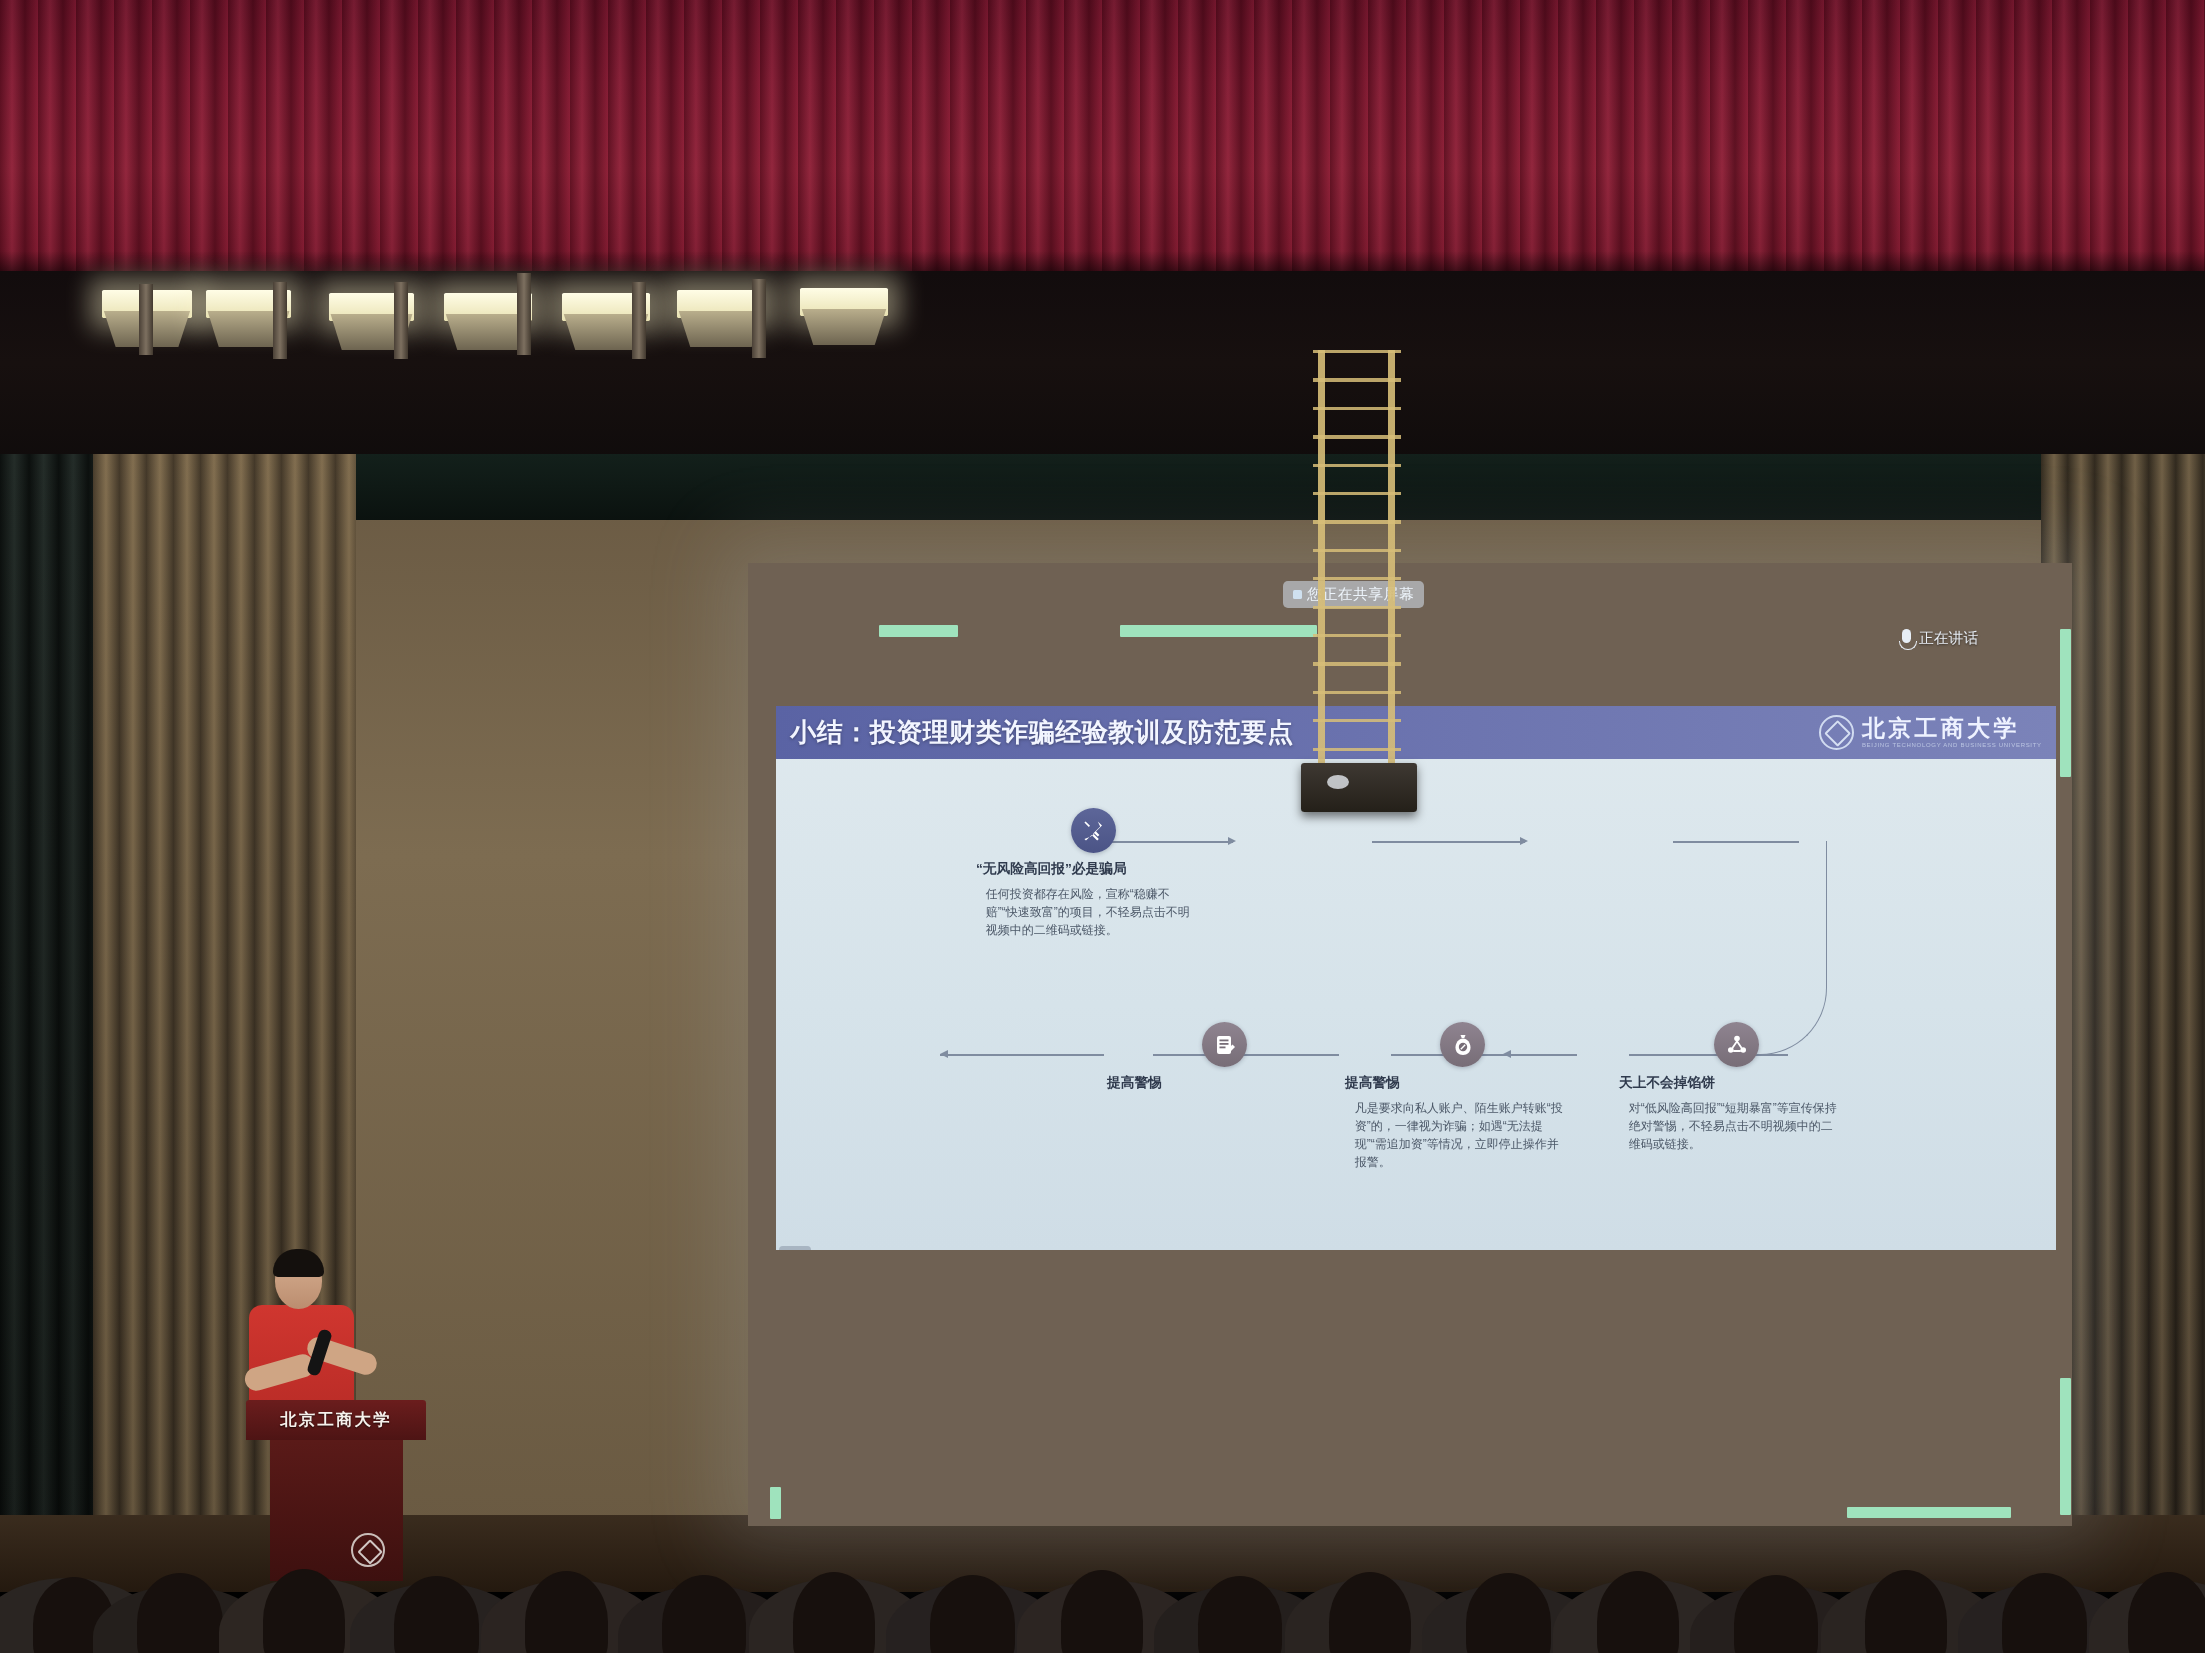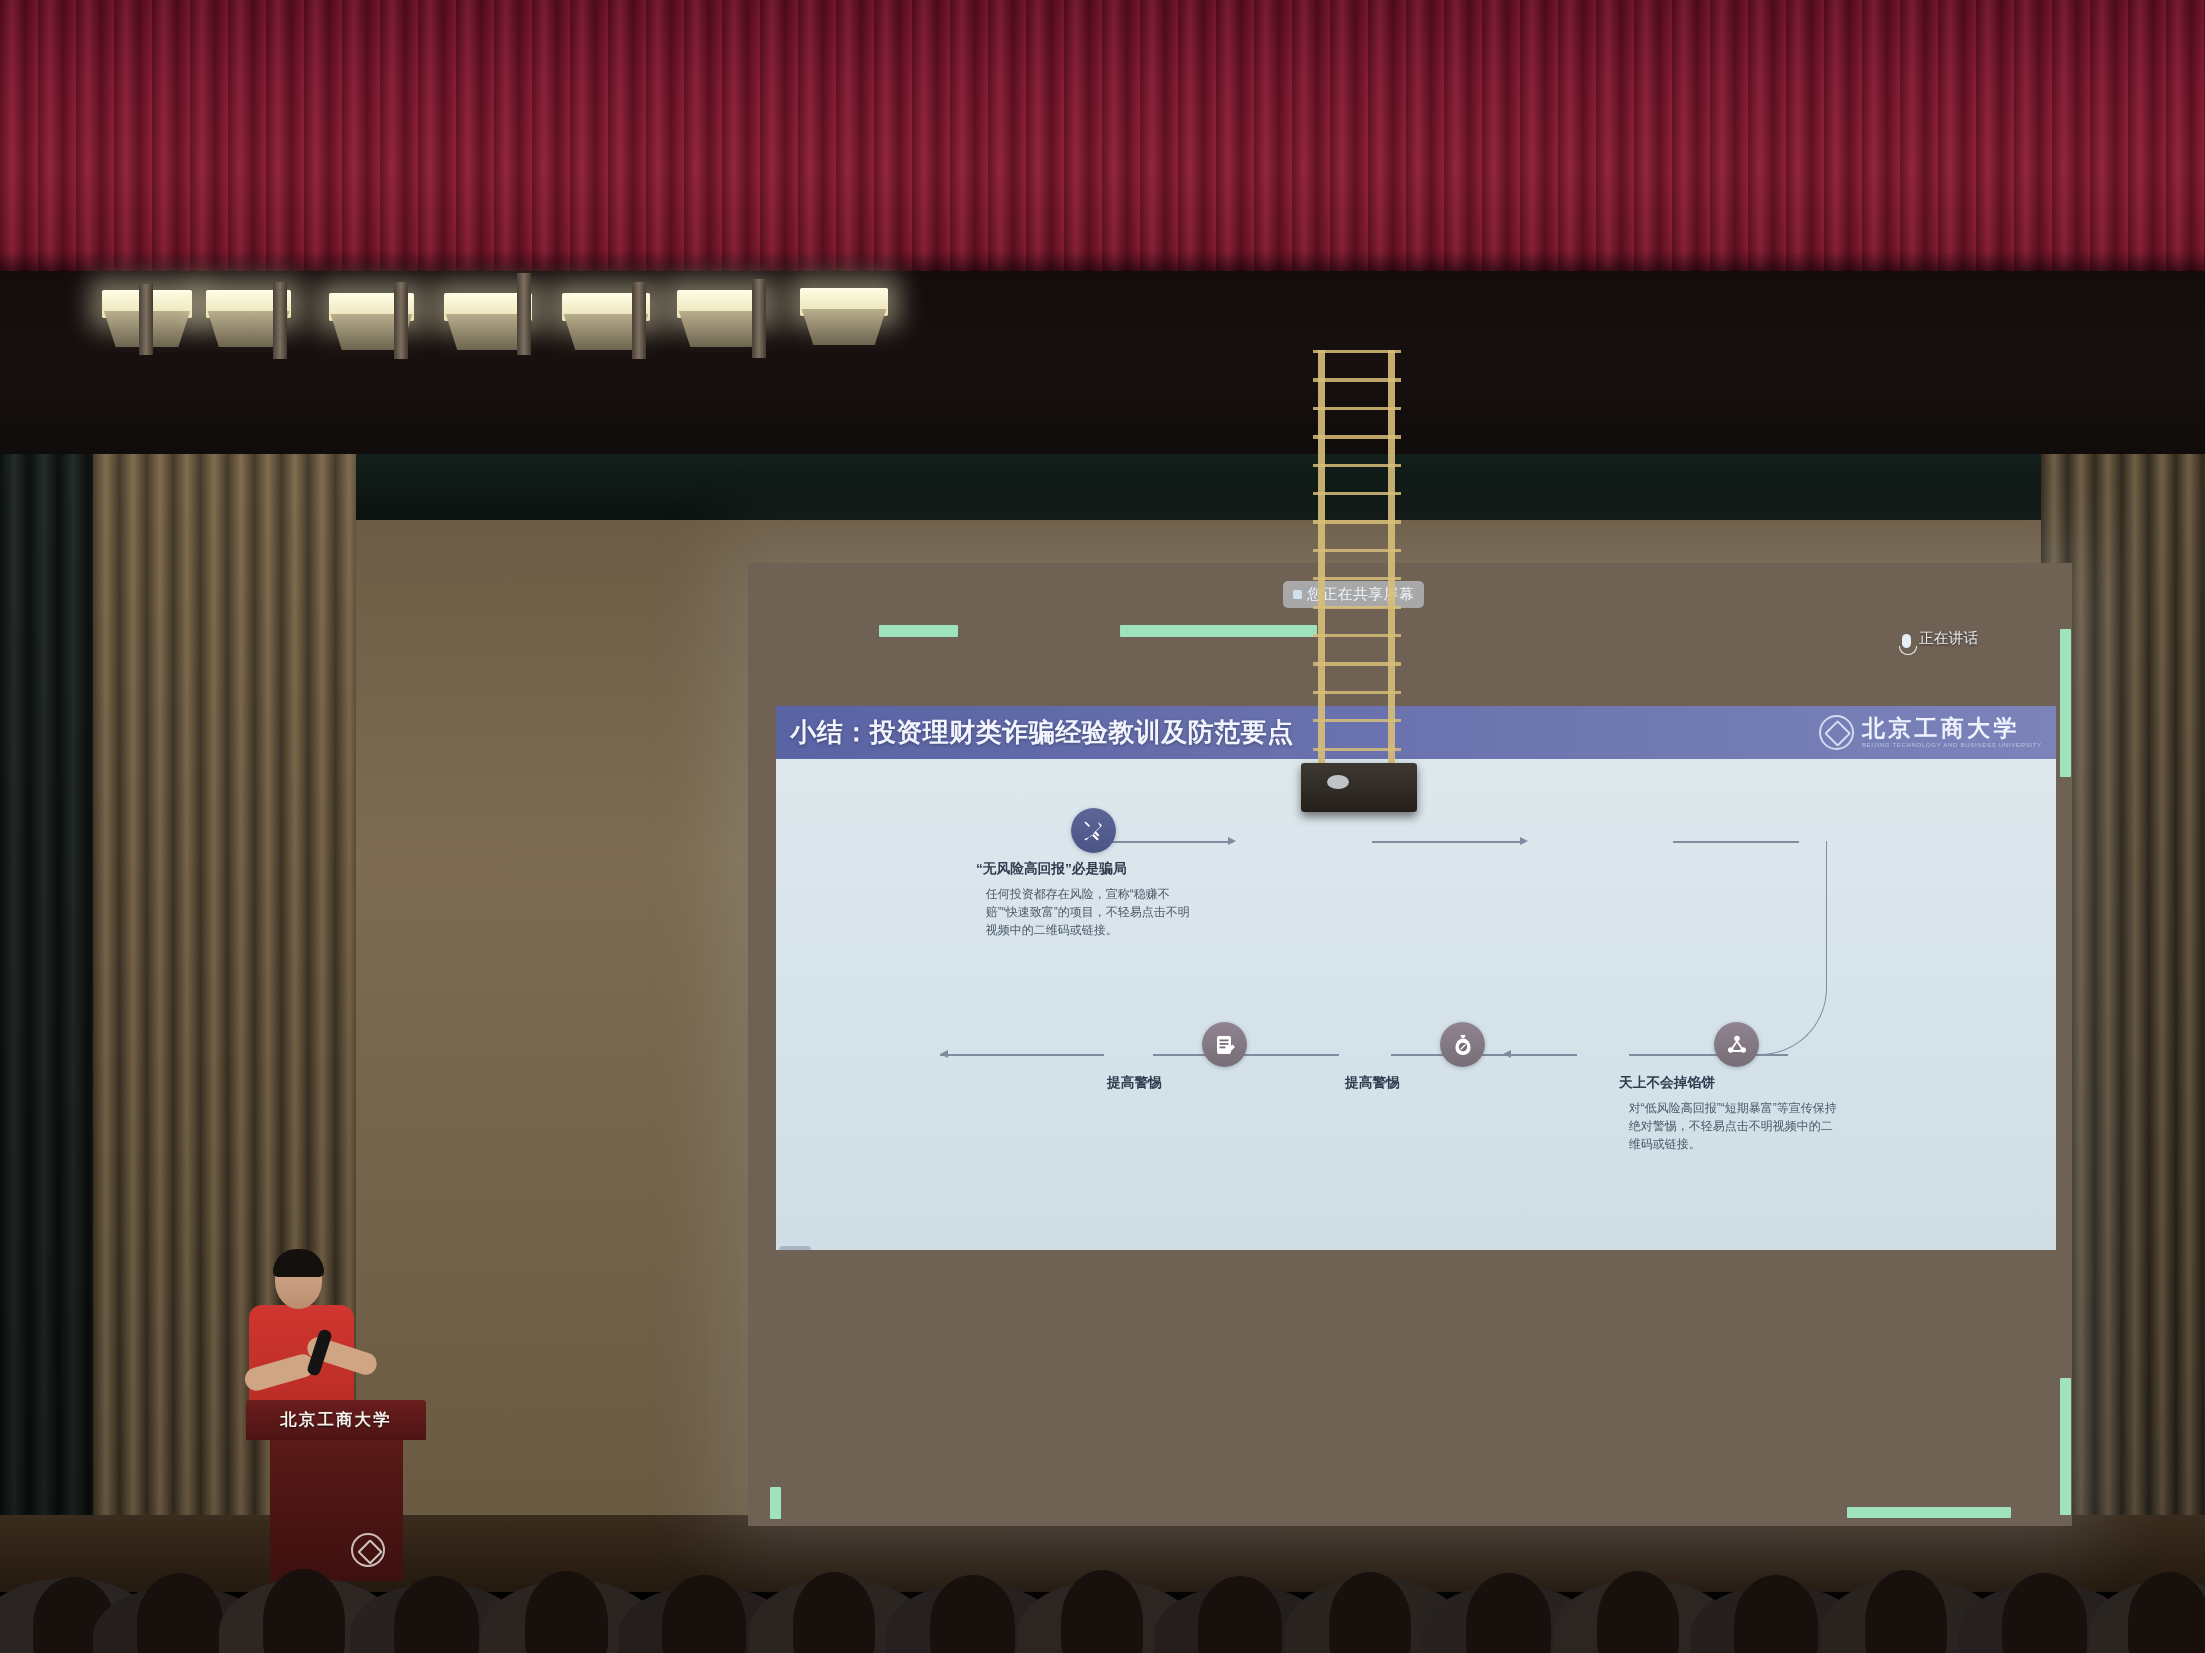--- a/index.html
+++ b/index.html
@@ -187,21 +187,21 @@
   
   .share-pill{
     position:absolute;left:1283px;top:581px;
     background:rgba(215,228,240,.55);border-radius:4.9px;
     padding:3.8px 9.8px;color:#edf4fb;font-size:14.8px;letter-spacing:0.5px;
     display:flex;align-items:center;gap:5.5px;
   }
   .share-pill .dot{width:8.8px;height:8.8px;border-radius:1.6px;background:#cfe0ef;}
   .speak-ind{
     position:absolute;left:1902px;top:629px;
-    display:flex;align-items:flex-end;gap:7.7px;color:#e8eef5;font-size:14.8px;
+    display:flex;align-items:flex-start;gap:7.7px;color:#e8eef5;font-size:14.8px;
     text-shadow:0 0.5px 2.2px rgba(0,0,0,.6);
   }
   .mic{
     width:9.3px;height:14.2px;border-radius:4.9px;background:#e7eef6;position:relative;
   }
   .mic:after{
     content:"";position:absolute;left:-3.3px;top:12px;width:16px;height:7.7px;
     border:1.6px solid #e7eef6;border-top:none;border-radius:0 0 8.8px 8.8px;
   }
 
@@ -422,20 +422,21 @@
       <div class="node" style="left:569px;top:263px;">
         <div class="circ mauve">
           <svg viewBox="0 0 24 24">
               <path d="M9.5 2h5l-1.2 3h-2.6z"></path>
               <path d="M12 5.5c4.4 0 7.5 4.4 7.5 9S16.4 22 12 22s-7.5-2.9-7.5-7.5 3.1-9 7.5-9z"></path>
               <circle cx="12" cy="14" r="4.2" fill="#776d77"></circle>
               <path d="M9.8 16.2 14.2 11.8" stroke="#fff" stroke-width="1.4" fill="none"></path>
             </svg>
         </div>
         <h4>提高警惕</h4>
+        <p>凡是要求向私人账户、陌生账户转账“投资”的，一律视为诈骗；如遇“无法提现”“需追加资”等情况，立即停止操作并报警。</p>
       </div>
 
       <div class="node" style="left:843px;top:263px;">
         <div class="circ mauve">
           <svg viewBox="0 0 24 24">
               <circle cx="12" cy="5.5" r="2.8"></circle>
               <circle cx="5.8" cy="17" r="2.8"></circle>
               <circle cx="18.2" cy="17" r="2.8"></circle>
               <path d="M12 8.3 7.4 15m9.2 0L12 8.3M8.2 18h7.6" stroke="#fff" stroke-width="1.8" fill="none"></path>
             </svg>

